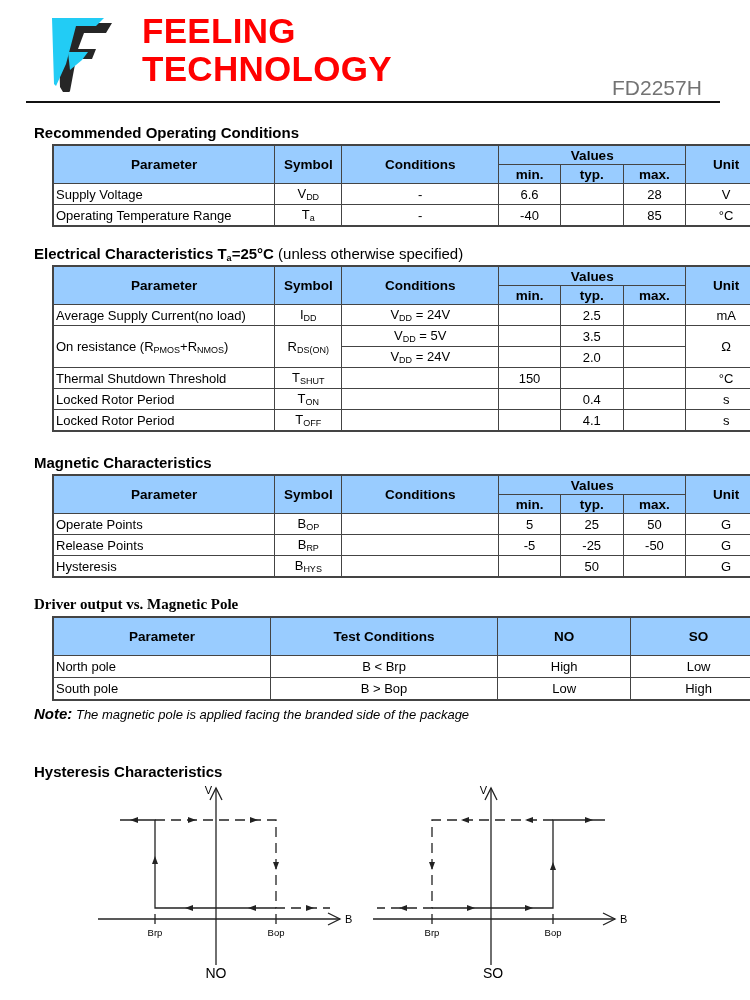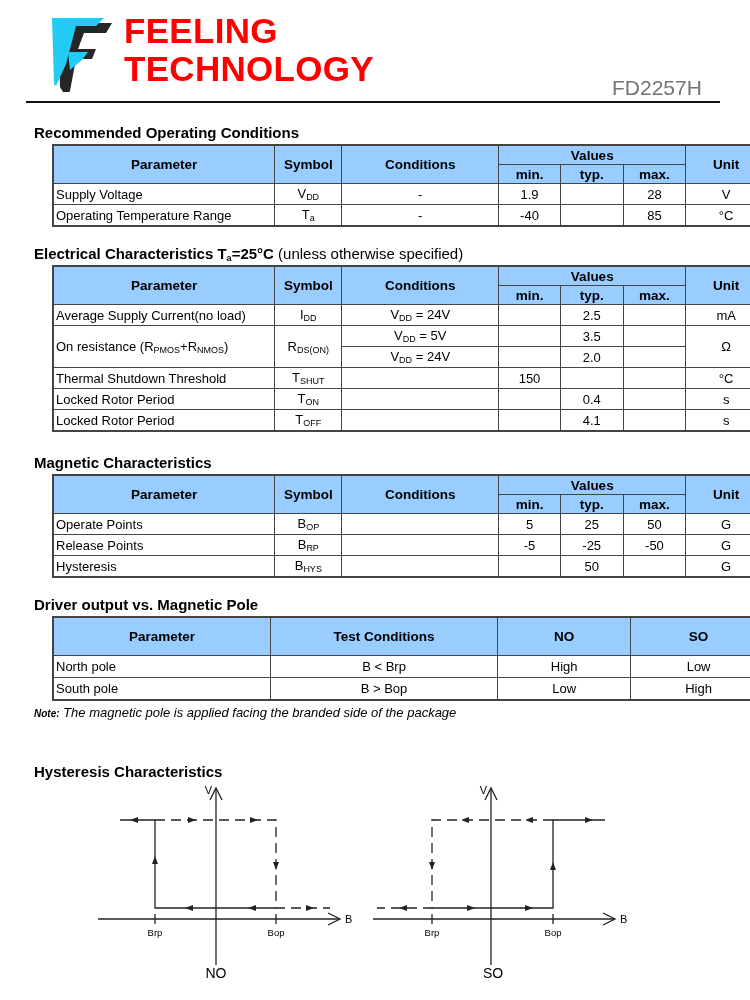--- a/index.html
+++ b/index.html
@@ -1,35 +1,35 @@
 <!DOCTYPE html>
 <html><head>
 <meta charset="utf-8">
 <style>
   html, body { margin: 0; padding: 0; background: #ffffff; }
   body { width: 750px; height: 1000px; position: relative; overflow: hidden;
          font-family: "Liberation Sans", sans-serif; color: #000; }
   .header { position: absolute; left: 0; top: 0; width: 750px; height: 110px; }
   .logo { position: absolute; left: 42px; top: 12px; width: 75px; height: 80px; }
-  .brand { position: absolute; left: 124px; top: 12px; color: #ff0000; font-weight: bold;
+  .brand { position: absolute; left: 142px; top: 12px; color: #ff0000; font-weight: bold;
            font-size: 35px; line-height: 38px; letter-spacing: 0.3px; }
   .partno { position: absolute; left: 612px; top: 76px; font-size: 21px; color: #737373; }
   .rule { position: absolute; left: 26px; top: 101px; width: 694px; height: 2px; background: #111; }
 
   .section-title { position: absolute; left: 34px; font-weight: bold; font-size: 15px; }
   .section-title .normal { font-weight: normal; }
   table.spec { position: absolute; left: 33px; width: 716px; border-collapse: collapse;
                font-size: 13px; border: 2px solid #444; margin-left: 19px; }
   table.spec th { background: #99ccff; font-weight: bold; font-size: 13.5px; border: 1px solid #444;
                   padding: 0; height: 18px; text-align: center; }
   table.spec td { border: 1px solid #444; padding: 0 2px; height: 20px; text-align: center; }
   table.spec td.left { text-align: left; }
   .sub { font-size: 9px; vertical-align: -2px; }
   .note { position: absolute; left: 34px; top: 705px; font-size: 13px; font-style: italic; }
-  .note b { font-size: 10px; font-style: italic; }
+  .note b { font-size: 15px; font-style: italic; }
   svg.hyst { position: absolute; }
   .axlabel { font-family: "Liberation Sans", sans-serif; }
 </style>
 </head>
 <body>
 
 <div class="header">
   <svg class="logo" viewBox="0 0 75 80">
     <polygon points="10,6 64,6 58,16 36,16 30,32 48,32 44,42 28,42 22,74 18,80 12,70" fill="#000" opacity="0.85" transform="translate(6,5)"></polygon>
     <polygon points="10,6 62,6 54,14 34,14 24,52 14,74 12,72" fill="#22ccf5"></polygon>
@@ -64,21 +64,21 @@
   </tr>
   <tr>
     <th>min.</th>
     <th>typ.</th>
     <th>max.</th>
   </tr>
   <tr>
     <td class="left">Supply Voltage</td>
     <td><span>V</span><span class="sub">DD</span></td>
     <td>-</td>
-    <td>1.9</td>
+    <td>6.6</td>
     <td></td>
     <td>28</td>
     <td>V</td>
   </tr>
   <tr>
     <td class="left">Operating Temperature Range</td>
     <td><span>T</span><span class="sub">a</span></td>
     <td>-</td>
     <td>-40</td>
     <td></td>
@@ -215,21 +215,21 @@
     <td><span>B</span><span class="sub">HYS</span></td>
     <td></td>
     <td></td>
     <td>50</td>
     <td></td>
     <td>G</td>
   </tr>
 </tbody>
   </table>
 
-<div class="section-title" style="top:596px;">Driver output vs. Magnetic Pole</div>
+<div class="section-title" style="top:596px;font-family:Liberation Serif, serif;">Driver output vs. Magnetic Pole</div>
 <table class="spec" style="top:616px;">
   <colgroup>
       <col style="width:201px">
       <col style="width:210px">
       <col style="width:123px">
       <col style="width:126px">
     </colgroup>
   <tbody>
       <tr>
     <th style="height:37px;">Parameter</th>

